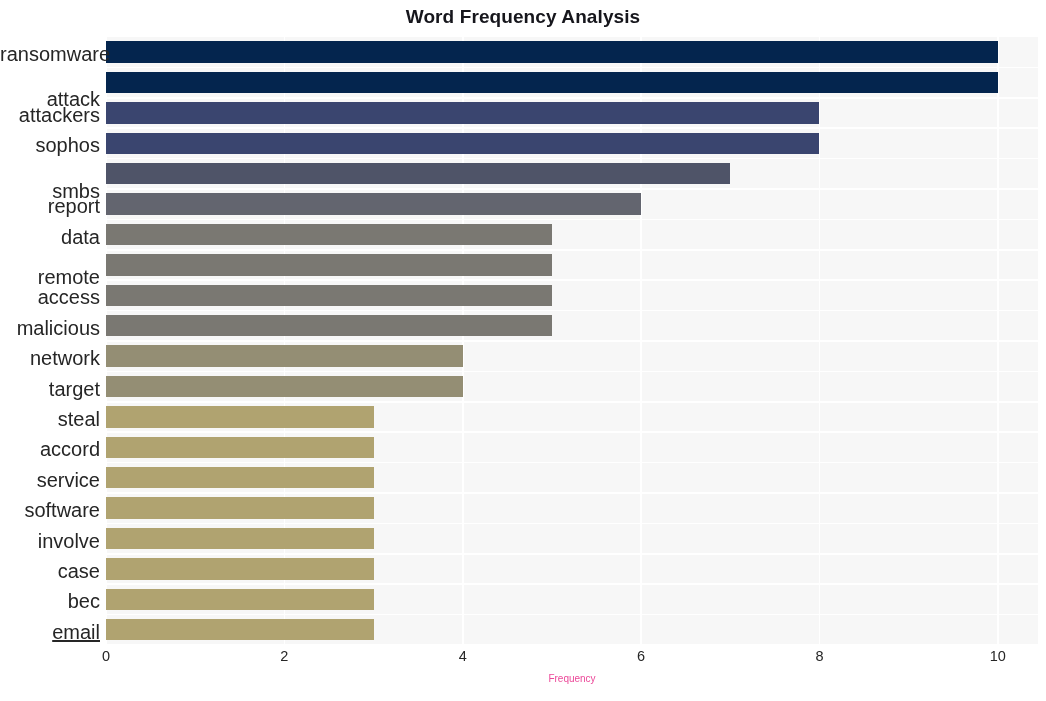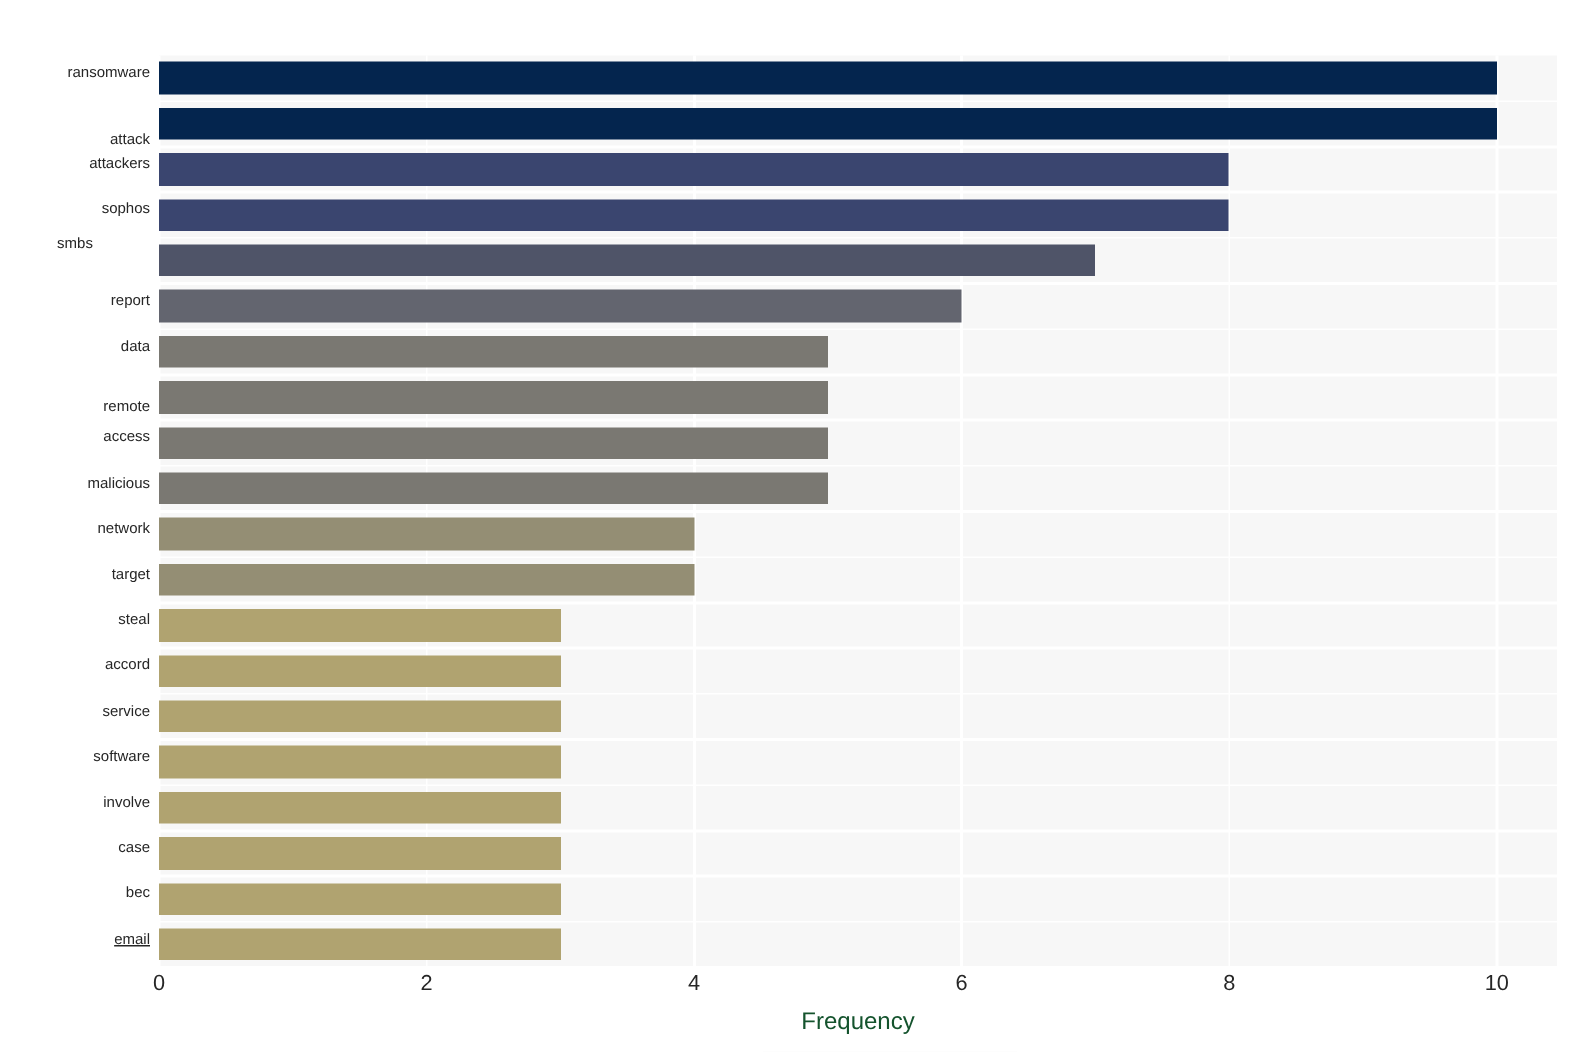--- a/index.html
+++ b/index.html
@@ -87,21 +87,21 @@
     left: 0;
     top: 37px;
     width: 100px;
     height: 608px;
   }
   .ylabel {
     position: absolute;
     right: 0;
     width: 100px;
     text-align: right;
-    font-size: 10px;
+    font-size: 20px;
     color: #262626;
     white-space: nowrap;
   }
 
   
   #xlabels {
     position: absolute;
     left: 106px;
     top: 648px;
     width: 932px;
@@ -115,29 +115,30 @@
     color: #262626;
     white-space: nowrap;
   }
 
   #xaxis-title {
     position: absolute;
     left: 106px;
     top: 673px;
     width: 932px;
     text-align: center;
-    font-size: 16px;
-    color: #14532d;
+    font-size: 10px;
+    color: #ec4899;
   }
 </style>
 </head>
 <body>
 
 <div id="figure">
 
+  <div id="chart-title">Word Frequency Analysis</div>
 
   <div id="plot-area">
     <div id="gridlines-layer">
         <div class="gridline-v" style="left: -0.8px;"></div>
         <div class="gridline-v" style="left: 177.573px;"></div>
         <div class="gridline-v" style="left: 355.946px;"></div>
         <div class="gridline-v" style="left: 534.32px;"></div>
         <div class="gridline-v" style="left: 712.693px;"></div>
         <div class="gridline-v" style="left: 891.066px;"></div>
       </div>
@@ -223,21 +224,21 @@
           <div class="sep"></div>
         </div>
       </div>
   </div>
 
   <div id="ylabels">
       <div class="ylabel" style="top: 6.2px;">ransomware</div>
       <div class="ylabel" style="top: 51px;">attack</div>
       <div class="ylabel" style="top: 67px;">attackers</div>
       <div class="ylabel" style="top: 97.4px;">sophos</div>
-      <div class="ylabel" style="top: 120px; text-align: center;">smbs</div>
+      <div class="ylabel" style="top: 143px;">smbs</div>
       <div class="ylabel" style="top: 158.2px;">report</div>
       <div class="ylabel" style="top: 188.6px;">data</div>
       <div class="ylabel" style="top: 229px;">remote</div>
       <div class="ylabel" style="top: 249.4px;">access</div>
       <div class="ylabel" style="top: 279.8px;">malicious</div>
       <div class="ylabel" style="top: 310.2px;">network</div>
       <div class="ylabel" style="top: 340.6px;">target</div>
       <div class="ylabel" style="top: 371px;">steal</div>
       <div class="ylabel" style="top: 401.4px;">accord</div>
       <div class="ylabel" style="top: 431.8px;">service</div>

